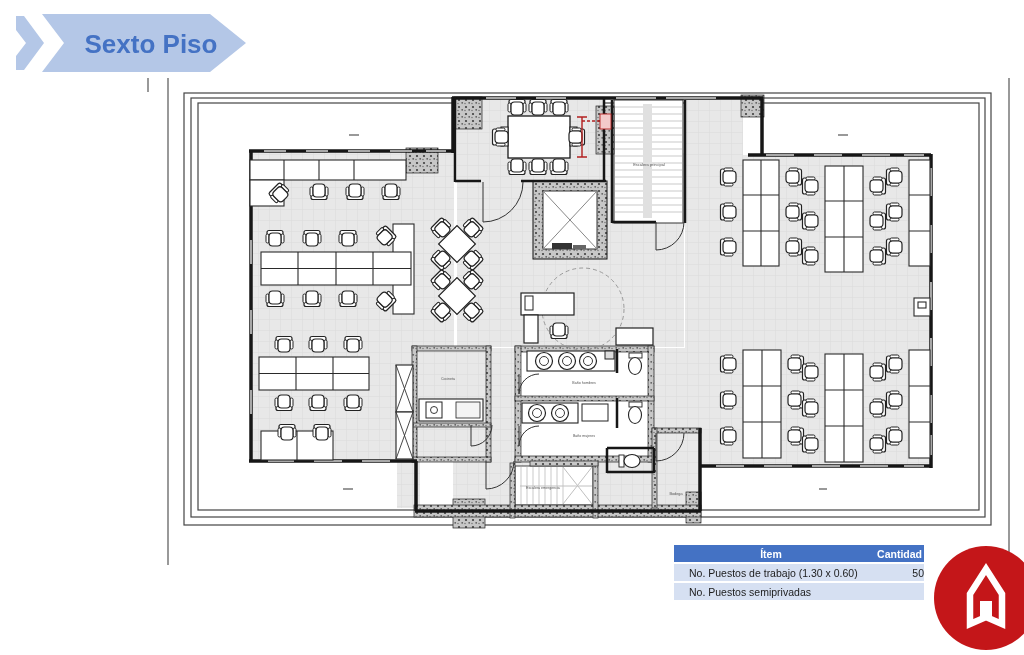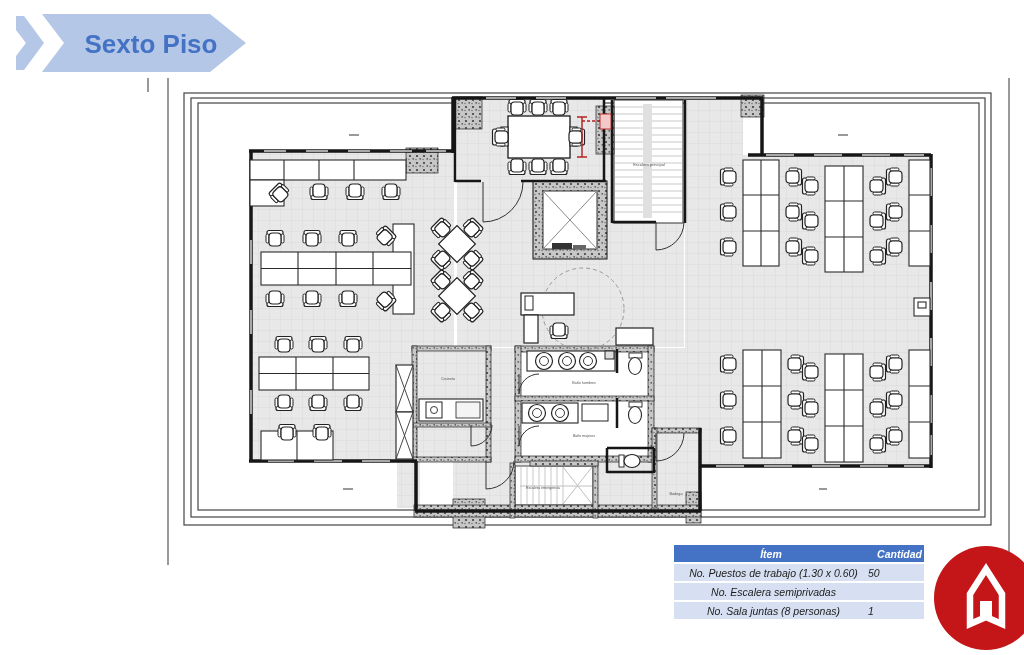--- a/index.html
+++ b/index.html
@@ -1,24 +1,24 @@
 <!DOCTYPE html>
 <html><head>
 <meta charset="utf-8">
 <style>
   html,body{margin:0;padding:0;background:#fff;}
   #stage{position:relative;width:1024px;height:655px;background:#fff;overflow:hidden;
          font-family:"Liberation Sans",sans-serif;margin-left:16px;}
   #banner-svg{position:absolute;left:0;top:0;}
   #plan-svg{position:absolute;left:0;top:0;}
   #right-strip{position:absolute;right:0;top:0;width:9px;height:655px;background:#dadada;border-left:2px solid #fff;}
-  .summary{position:absolute;left:658px;top:543px;width:250px;border-collapse:separate;border-spacing:0 2px;font-style:italic;}
+  .summary{position:absolute;left:658px;top:543px;width:250px;border-collapse:separate;border-spacing:0 2px;}
   .summary th{background:#4472c4;color:#fff;font-size:10.5px;font-weight:bold;height:17px;padding:0 2px;}
-  .summary td{background:#d6e0f2;color:#1c1c1c;font-size:10.5px;height:17px;padding:0 0 0 5px;text-align:center;}
-  .summary td.qty{text-align:left;padding:0;}
+  .summary td{background:#d6e0f2;color:#1c1c1c;font-size:10.5px;height:17px;padding:0 0 0 15px;text-align:left;}
+  .summary td.qty{text-align:right;padding:0;}
   .summary th.qty-h{width:52px;text-align:right;}
   .logo{position:absolute;left:916px;top:544px;width:108px;height:108px;}
 </style>
 </head>
 <body>
 
 <div id="stage">
 
   <svg id="plan-svg" width="1024" height="655" viewBox="0 0 1024 655">
     <defs>
@@ -367,26 +367,22 @@
         <th>Ítem</th>
         <th class="qty-h">Cantidad</th>
       </tr>
     </thead>
     <tbody>
       <tr>
         <td>No. Puestos de trabajo (1.30 x 0.60)</td>
         <td class="qty">50</td>
       </tr>
       <tr>
-        <td>No. Escalera semiprivadas</td>
+        <td>No. Puestos semiprivadas</td>
         <td class="qty"></td>
-      </tr>
-      <tr>
-        <td>No. Sala juntas (8 personas)</td>
-        <td class="qty">1</td>
       </tr>
     </tbody>
   </table>
 
   <svg class="logo" viewBox="0 0 108 108">
     <circle cx="54" cy="54" r="52" fill="#c41619"></circle>
     <path d="M38,80 V50 L54,25 L70,50 V80 L54,73 Z" fill="none" stroke="#fff" stroke-width="6.5" stroke-linejoin="miter"></path>
     <rect x="48" y="57" width="12" height="18" fill="#fff"></rect>
   </svg>
 

